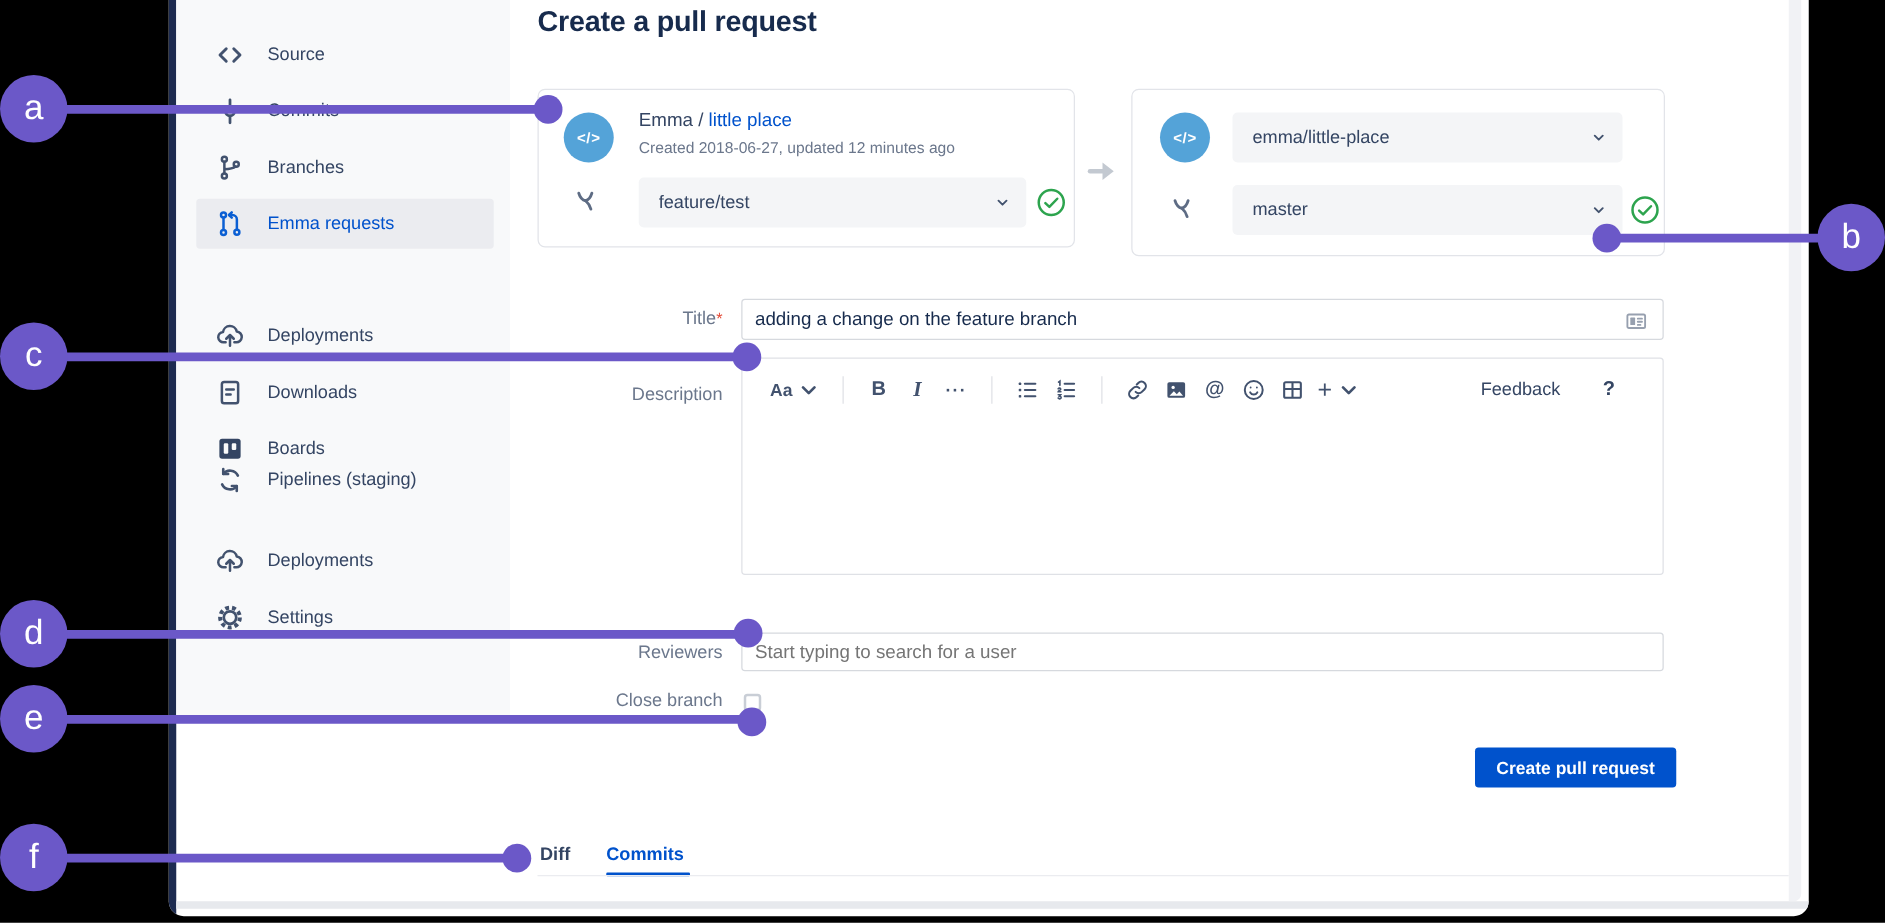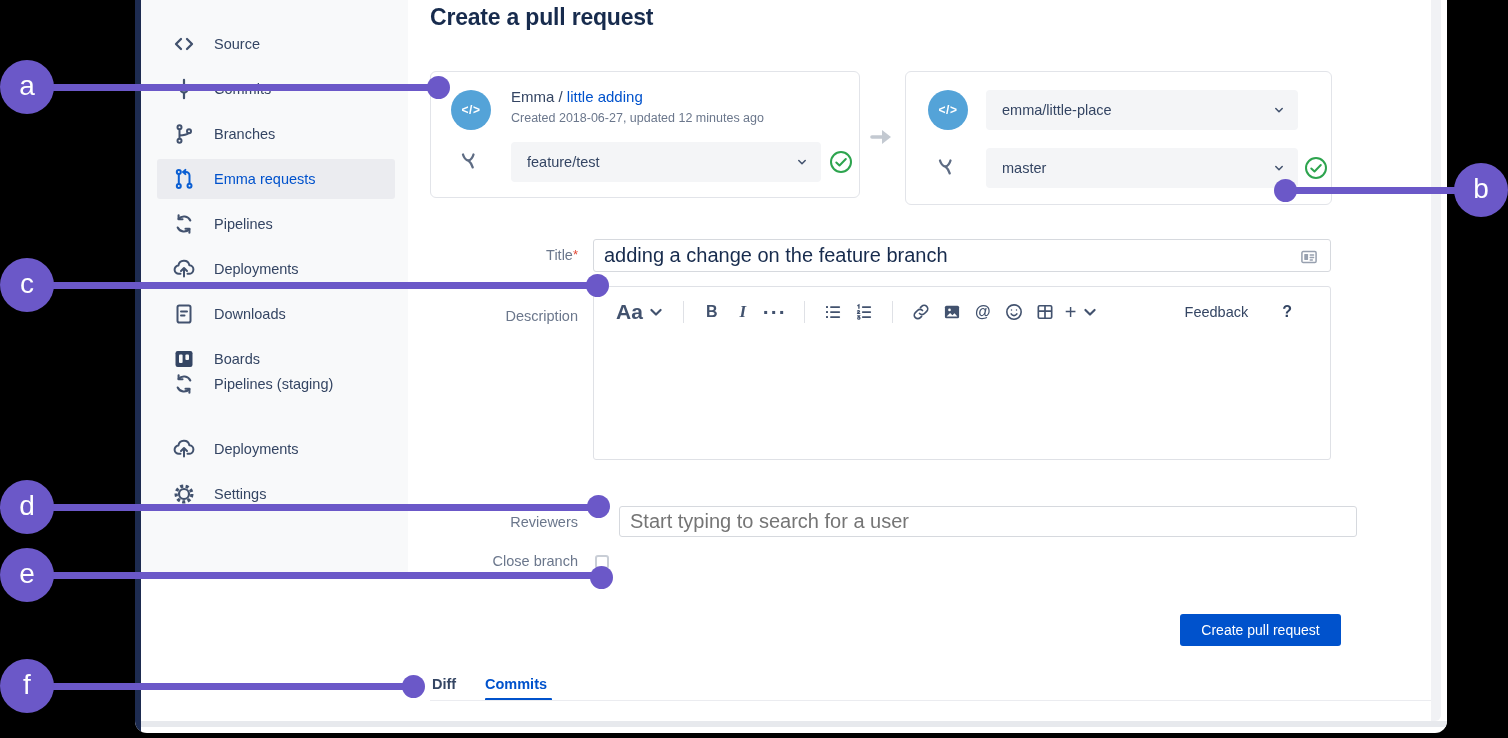--- a/index.html
+++ b/index.html
@@ -28,30 +28,30 @@
   .avatar { position:absolute; width:40px; height:40px; border-radius:50%; background:#54a3d8; color:#fff; display:flex; align-items:center; justify-content:center; font-size:12px; font-weight:700; letter-spacing:0.5px; }
   .dropdown { position:absolute; background:#f4f5f7; border-radius:4px; height:40px; display:flex; align-items:center; padding:0 12px 0 16px; cursor:pointer;justify-content:flex-end; }
   .dropdown .dtext { font-size:14.5px; color:#344563; flex:1; }
   .repo-line { font-size:15px; color:#344563; }
   .repo-line a { color:#0052CC; text-decoration:none; cursor:pointer; }
   .meta-line { font-size:12.5px; color:#6B778C; margin-top:3px; }
 
   .field-label { position:absolute; left:325px; width:118px; text-align:right; font-size:14.5px; color:#6B778C; }
   .req { color:#e34935; font-size:13px; vertical-align:top; }
 
-  .text-input { position:absolute; border:1px solid #d6d9de; border-radius:3px; background:#fff; font-size:20px; color:#172B4D; padding:0 34px 0 10px; font-family:"Liberation Sans","DejaVu Sans",sans-serif; outline:none; }
+  .text-input { position:absolute; border:1px solid #d6d9de; border-radius:3px; background:#fff; font-size:15px; color:#172B4D; padding:0 34px 0 10px; font-family:"Liberation Sans","DejaVu Sans",sans-serif; outline:none; }
 
   #editor { position:absolute; left:458px; top:286px; width:738px; height:174px; border:1px solid #dfe1e6; border-radius:3px; background:#fff; }
   #toolbar { display:flex; align-items:center; padding:13px 24px 0 22px; gap:9px; color:#42526E; }
   .tb-sep { width:1px; height:22px; background:#dfe1e6; margin:0 8px; }
   .tb-btn { display:flex; align-items:center; justify-content:center; min-width:22px; height:24px; cursor:pointer; }
   .tb-btn svg { width:20px; height:20px; }
-  .tb-text { font-size:21px; font-weight:600; color:#42526E; }
-
-  #create-btn { position:absolute; left:1045px; top:598px; width:161px; height:32px; background:#0052CC; border:none; border-radius:3px; color:#fff; font-size:14px; font-weight:400; cursor:pointer; font-family:"Liberation Sans","DejaVu Sans",sans-serif;margin-top:16px; }
+  .tb-text { font-size:14px; font-weight:600; color:#42526E; }
+
+  #create-btn { position:absolute; left:1045px; top:598px; width:161px; height:32px; background:#0052CC; border:none; border-radius:3px; color:#fff; font-size:14px; font-weight:700; cursor:pointer; font-family:"Liberation Sans","DejaVu Sans",sans-serif; }
 
   .checkbox { position:absolute; left:460px; top:555px; width:14px; height:14px; border:2px solid #c9ced6; border-radius:3px; background:#fff; cursor:pointer; }
   #close-branch-text { position:absolute; left:485px; top:552px; font-size:14.5px; color:#172B4D; }
   #close-branch-text b { font-weight:700; }
 
   .tab { position:absolute; top:676px; font-size:14.5px; font-weight:600; cursor:pointer; }
   #tab-underline { position:absolute; left:350px; top:698px; width:67px; height:3px; background:#0052CC; border-radius:1px; }
   #tab-divider { position:absolute; left:295px; top:700px; width:1001px; height:1px; background:#ebecf0; }
 
   
@@ -104,68 +104,57 @@
             <circle cx="6.8" cy="5" r="2"></circle>
             <circle cx="6.8" cy="19" r="2"></circle>
             <path d="M6.8 7.2v9.6"></path>
             <path d="M11.3 5h2.6a3.6 3.6 0 0 1 3.6 3.6v7.7"></path>
             <path d="M13.4 2.9L11.2 5l2.2 2.1"></path>
             <circle cx="17.5" cy="18.8" r="2"></circle>
           </svg>
         </span>
       <span class="lbl">Emma requests</span>
     </div>
-    <div class="side-item" style="top:204px">
+    <div class="side-item" style="top:249px">
+      <span class="icn">
+          <svg viewBox="0 0 24 24" fill="none" stroke="#42526E" stroke-width="2" stroke-linecap="round" stroke-linejoin="round">
+            <path d="M8.5 16.8H7a4.1 4.1 0 0 1-.6-8.2 5.6 5.6 0 0 1 11-.4 4.05 4.05 0 0 1-.6 8.6h-1.3"></path>
+            <path d="M12 19.6V11M12 11l-3 3M12 11l3 3"></path>
+          </svg>
+        </span>
+      <span class="lbl">Deployments</span>
+    </div>
+    <div class="side-item" style="top:294px">
+      <span class="icn">
+          <svg viewBox="0 0 24 24" fill="none" stroke="#42526E" stroke-width="2" stroke-linejoin="round">
+            <rect x="5.5" y="3.5" width="13" height="17" rx="1.8"></rect>
+            <path d="M9 9.5h6M9 13.5h3.5" stroke-linecap="round"></path>
+          </svg>
+        </span>
+      <span class="lbl">Downloads</span>
+    </div>
+    <div class="side-item" style="top:339px">
+      <span class="icn">
+          <svg viewBox="0 0 24 24">
+            <rect x="3.5" y="4" width="17" height="16" rx="2.2" fill="#344563"></rect>
+            <rect x="7" y="7.5" width="3.6" height="8.5" rx="1" fill="#f8f9fa"></rect>
+            <rect x="13.4" y="7.5" width="3.6" height="5.5" rx="1" fill="#f8f9fa"></rect>
+          </svg>
+        </span>
+      <span class="lbl">Boards</span>
+    </div>
+    <div class="side-item" style="top:364px">
       <span class="icn">
           <svg viewBox="0 0 24 24" fill="none" stroke="#42526E" stroke-width="2.1" stroke-linecap="round" stroke-linejoin="round">
             <path d="M18.3 8.5A7 7 0 0 0 6.6 7"></path>
             <path d="M5.7 15.5A7 7 0 0 0 17.4 17"></path>
             <path d="M6.6 3.3v3.9h3.9"></path>
             <path d="M17.4 20.7v-3.9h-3.9"></path>
           </svg>
         </span>
-      <span class="lbl">Pipelines</span>
-    </div>
-    <div class="side-item" style="top:249px">
-      <span class="icn">
-          <svg viewBox="0 0 24 24" fill="none" stroke="#42526E" stroke-width="2" stroke-linecap="round" stroke-linejoin="round">
-            <path d="M8.5 16.8H7a4.1 4.1 0 0 1-.6-8.2 5.6 5.6 0 0 1 11-.4 4.05 4.05 0 0 1-.6 8.6h-1.3"></path>
-            <path d="M12 19.6V11M12 11l-3 3M12 11l3 3"></path>
-          </svg>
-        </span>
-      <span class="lbl">Deployments</span>
-    </div>
-    <div class="side-item" style="top:294px">
-      <span class="icn">
-          <svg viewBox="0 0 24 24" fill="none" stroke="#42526E" stroke-width="2" stroke-linejoin="round">
-            <rect x="5.5" y="3.5" width="13" height="17" rx="1.8"></rect>
-            <path d="M9 9.5h6M9 13.5h3.5" stroke-linecap="round"></path>
-          </svg>
-        </span>
-      <span class="lbl">Downloads</span>
-    </div>
-    <div class="side-item" style="top:339px">
-      <span class="icn">
-          <svg viewBox="0 0 24 24">
-            <rect x="3.5" y="4" width="17" height="16" rx="2.2" fill="#344563"></rect>
-            <rect x="7" y="7.5" width="3.6" height="8.5" rx="1" fill="#f8f9fa"></rect>
-            <rect x="13.4" y="7.5" width="3.6" height="5.5" rx="1" fill="#f8f9fa"></rect>
-          </svg>
-        </span>
-      <span class="lbl">Boards</span>
-    </div>
-    <div class="side-item" style="top:364px">
-      <span class="icn">
-          <svg viewBox="0 0 24 24" fill="none" stroke="#42526E" stroke-width="2.1" stroke-linecap="round" stroke-linejoin="round">
-            <path d="M18.3 8.5A7 7 0 0 0 6.6 7"></path>
-            <path d="M5.7 15.5A7 7 0 0 0 17.4 17"></path>
-            <path d="M6.6 3.3v3.9h3.9"></path>
-            <path d="M17.4 20.7v-3.9h-3.9"></path>
-          </svg>
-        </span>
       <span class="lbl">Pipelines (staging)</span>
     </div>
     <div class="side-item" style="top:429px">
       <span class="icn">
           <svg viewBox="0 0 24 24" fill="none" stroke="#42526E" stroke-width="2" stroke-linecap="round" stroke-linejoin="round">
             <path d="M8.5 16.8H7a4.1 4.1 0 0 1-.6-8.2 5.6 5.6 0 0 1 11-.4 4.05 4.05 0 0 1-.6 8.6h-1.3"></path>
             <path d="M12 19.6V11M12 11l-3 3M12 11l3 3"></path>
           </svg>
         </span>
       <span class="lbl">Deployments</span>
@@ -180,21 +169,21 @@
       <span class="lbl">Settings</span>
     </div>
   </nav>
 
   <h1 class="page-title">Create a pull request</h1>
 
   <div class="card" style="left:295px; top:71px; width:430px; height:127px;">
     <div class="avatar" style="left:20px; top:18px;">
         <span>&lt;/&gt;</span>
       </div>
-    <div class="abs repo-line" style="left:80px; top:16px;"><span>Emma / </span><a>little adding</a></div>
+    <div class="abs repo-line" style="left:80px; top:16px;"><span>Emma / </span><a>little place</a></div>
     <div class="abs meta-line" style="left:80px; top:36px;">Created 2018-06-27, updated 12 minutes ago</div>
     <span class="abs" style="left:26px; top:78px; width:24px; height:24px;">
         <svg viewBox="0 0 24 24" fill="none" stroke="#5E6C84" stroke-width="2.3" stroke-linecap="round" stroke-linejoin="round">
           <path d="M6 4.5c1 3.5 3 5.6 5.5 6.1M16.5 4.5c-1 3.5-2.6 5.4-5 6.1"></path>
           <path d="M11.5 10.6c1.8 1.5 3.3 3.7 4.2 6.7"></path>
         </svg>
       </span>
     <div class="dropdown" style="left:80px; top:70px; width:310px;">
       <span class="dtext">feature/test</span>
       <span>
@@ -341,21 +330,21 @@
         </span>
       <span style="margin-left:auto; display:flex; align-items:center; gap:34px; padding-right:14px;">
         <span style="font-size:14.5px; color:#344563; cursor:pointer;">Feedback</span>
         <span style="font-size:16px; font-weight:700; color:#344563; cursor:pointer;">?</span>
       </span>
     </div>
     <div style="height:120px;"></div>
   </div>
 
   <label class="field-label" style="top:514px;">Reviewers</label>
-  <input class="text-input" style="left: 484px; top: 506px; width: 738px; height: 31px; padding-right: 14px;" placeholder="Start typing to search for a user">
+  <input class="text-input" style="left: 458px; top: 506px; width: 738px; height: 31px; padding-right: 14px;" placeholder="Start typing to search for a user">
 
   <label class="field-label" style="top:553px;">Close branch</label>
   <span class="checkbox"></span>
 
   <button id="create-btn">Create pull request</button>
 
   <span class="tab" style="left:297px; color:#344563;">Diff</span>
   <span class="tab" style="left:350px; color:#0052CC; font-weight:700;">Commits</span>
   <div id="tab-underline"></div>
   <div id="tab-divider"></div>

